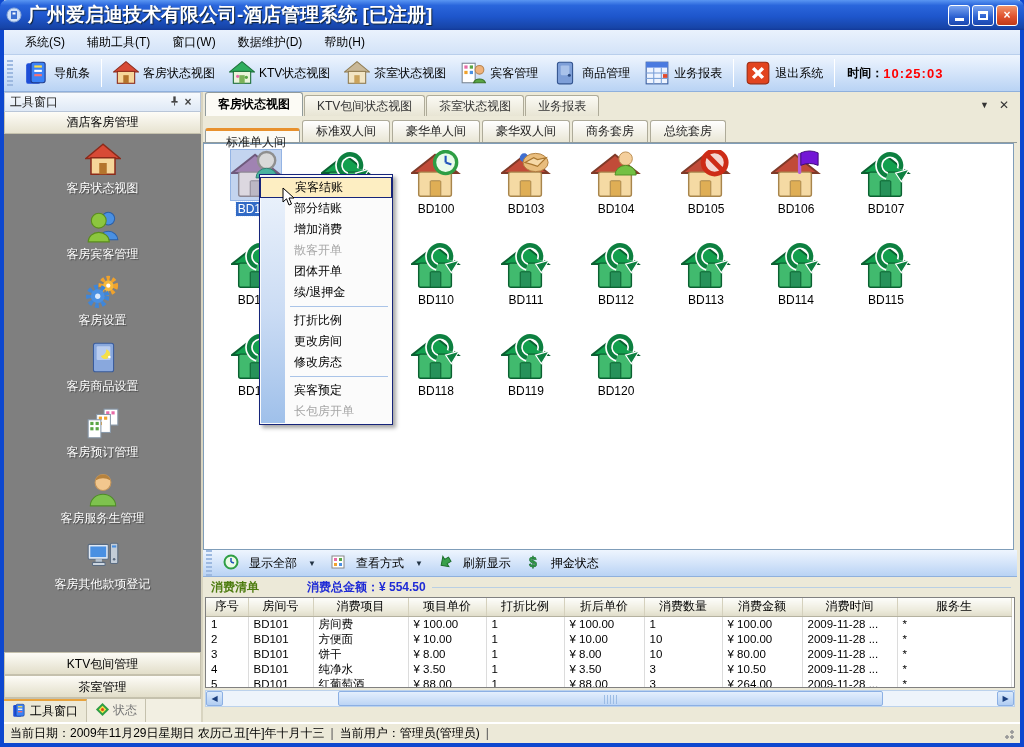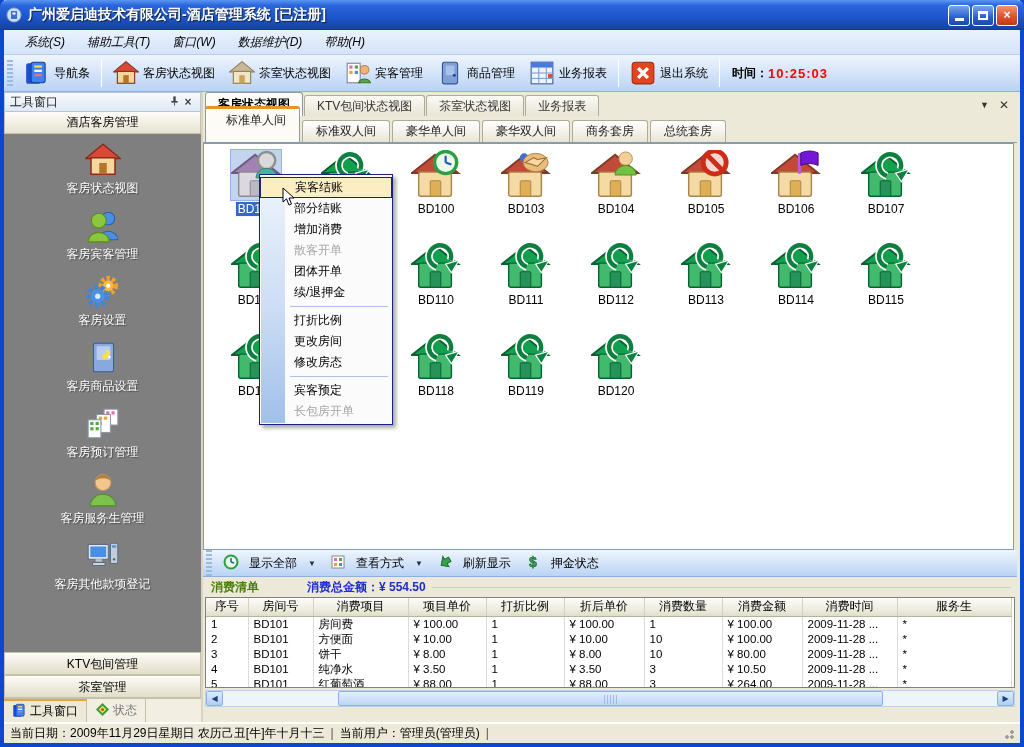--- a/index.html
+++ b/index.html
@@ -6,29 +6,29 @@
   html,body { width:1024px; height:747px; overflow:hidden; }
   body { font-family:"Liberation Sans","DejaVu Sans",sans-serif; font-size:12px; background:#0f3dbb; }
   #app { position:relative; width:1024px; height:747px; background:#ece9d8; }
   
   .frame-border { position:absolute; inset:0; border:4px solid #0d47cf; border-top:none; pointer-events:none; z-index:50; }
   
   .titlebar { position:absolute; left:0; top:0; width:1024px; height:30px;
     background:linear-gradient(180deg,#5a96f2 0%,#2a66dc 18%,#1e56cc 55%,#1745a8 92%,#12399a 100%);
     border-radius:7px 7px 0 0; display:flex; align-items:center; padding:0 6px; z-index:60; }
   .titlebar .app-icon { width:17px; height:17px; margin-right:5px; }
-  .titlebar .title { color:#fff; font-weight:bold; font-size:14px; text-shadow:1px 1px 1px #123; white-space:nowrap; }
+  .titlebar .title { color:#fff; font-weight:bold; font-size:19px; text-shadow:1px 1px 1px #123; white-space:nowrap; }
   .win-btns { margin-left:auto; display:flex; gap:2px; }
   .wbtn { width:22px; height:21px; border:1px solid #fff; border-radius:3px; display:flex; align-items:center; justify-content:center; color:#fff; font-weight:bold; font-size:12px; background:linear-gradient(180deg,#7aa4f0,#2a5fd0 60%,#1d48ae); }
   .wbtn.close { background:linear-gradient(180deg,#f0946a,#e0532f 55%,#c03a18); }
   .wbtn .minglyph { width:9px; height:3px; background:#fff; margin-top:9px; }
   .wbtn .maxglyph { width:10px; height:9px; border:2px solid #fff; border-top-width:3px; }
   
   .menubar { position:absolute; left:4px; top:30px; width:1016px; height:25px; background:linear-gradient(180deg,#eaf2fd,#d3e3f8); display:flex; align-items:center; padding-left:10px; border-bottom:1px solid #b9cfec; z-index:5;}
-  .menu-item { padding:0 11px; line-height:24px; color:#000; cursor:default;font-style:italic; }
+  .menu-item { padding:0 11px; line-height:24px; color:#000; cursor:default; }
   
   .toolbar { position:absolute; left:4px; top:55px; width:1016px; height:37px; background:linear-gradient(180deg,#eef5fe 0%,#d7e6fa 45%,#b9d3f4 100%); border-bottom:1px solid #8fb0dc; display:flex; align-items:center; z-index:5; }
   .tb-grip { width:6px; height:26px; margin:0 4px 0 3px; background:repeating-linear-gradient(180deg,#9db9e0 0 2px,transparent 2px 4px); }
   .tb-item { display:flex; align-items:center; gap:4px; padding:3px 7px; border-radius:3px; }
   .tb-item svg { display:block; }
   .tb-sep { width:1px; height:28px; background:#9db9e0; border-right:1px solid #fff; margin:0 4px; }
   .tb-time { display:flex; align-items:center; padding:0 8px; font-weight:bold; }
   .tb-time .tval { color:#ff0000; font-size:13px; letter-spacing:1px; }
   
   .sidebar { position:absolute; left:4px; top:92px; width:199px; bottom:25px; background:#5eead4; border-right:2px solid #d8d4c0; z-index:4; }
@@ -47,21 +47,21 @@
   .sb-tab { display:flex; align-items:center; gap:3px; padding:0 8px; border-right:1px solid #c5c1ad; color:#777; cursor:pointer; }
   .sb-tab.active { background:#ece9d8; color:#000; border-top:2px solid #e8a33d; }
   
   .tabstrip { position:absolute; left:203px; top:92px; right:7px; height:24px; background:#ece9d8; display:flex; align-items:flex-end; padding-left:2px; z-index:4;}
   .tab { height:21px; line-height:20px; padding:0 12px; border:1px solid #aeab99; border-bottom:none; border-radius:3px 3px 0 0; background:linear-gradient(180deg,#fbfaf4,#e8e5d4); margin-right:1px; color:#333; cursor:pointer; }
   .tab.active { height:24px; line-height:22px; background:#fcfbf5; border-color:#919b9c; font-weight:bold; color:#000; }
   .tab-ctrls { margin-left:auto; display:flex; align-items:center; gap:10px; padding:0 8px 4px 0; color:#333; }
   .tab-ctrls span { cursor:pointer; }
   .subtabstrip { position:absolute; left:203px; top:116px; right:7px; height:27px; background:#ece9d8; display:flex; align-items:flex-end; padding-left:2px; border-bottom:1px solid #919b9c; z-index:4;}
   .subtab { height:22px; line-height:21px; padding:0 13px; border:1px solid #aeab99; border-bottom:none; border-radius:3px 3px 0 0; background:linear-gradient(180deg,#ffffff,#e9e6d5); margin-right:2px; color:#222; cursor:pointer; }
-  .subtab.active { height:36px; line-height:23px; background:#fcfbf5; border-color:#919b9c; border-top:3px solid #e8912d;padding-left:20px; }
+  .subtab.active { height:14px; line-height:23px; background:#fcfbf5; border-color:#919b9c; border-top:3px solid #e8912d;padding-left:20px; }
   
   .roompanel { position:absolute; left:203px; top:143px; right:10px; height:407px; background:#fff; border:1px solid #7f9db9; z-index:3; }
   .room { position:absolute; width:90px; height:76px; text-align:center; cursor:pointer; }
   .room .ricon { width:50px; height:50px; margin:0 auto; }
   .room.selected .ricon { background:#c3d4ef; outline:1px solid #94b4e4; }
   .room .rlabel { display:inline-block; margin-top:2px; padding:0 2px; font-size:12px; color:#000; white-space:nowrap; }
   .room.selected .rlabel { background:#316ac5; color:#fff; outline:1px dotted #e8f0fc; }
   
   .ctxmenu { position:absolute; left:259px; top:174px; width:134px; background:#fbfbfb; border:1px solid #16247a; box-shadow:3px 3px 4px rgba(0,0,0,0.35); z-index:40; padding:2px 0; }
   .ctxmenu .strip { position:absolute; left:1px; top:1px; bottom:1px; width:24px; background:linear-gradient(180deg,#eef4fc 0%,#cbdcf4 55%,#9fc0ea 100%); }
@@ -144,20 +144,32 @@
       <div class="tb-sep"></div>
       <div class="tb-item">
         <span>
           <svg width="26" height="26" viewBox="0 0 24 24">
             <polygon points="12,1.5 0.5,11 23.5,11" fill="#d84a36" stroke="#8c2a1a"></polygon>
             <rect x="4" y="10.5" width="16" height="11" fill="#f6d69a" stroke="#8c2a1a"></rect>
             <rect x="9.5" y="14" width="5" height="7.5" fill="#b4742c"></rect>
           </svg>
         </span>
         <span>客房状态视图</span>
+      </div>
+      <div class="tb-item">
+        <span>
+          <svg width="26" height="26" viewBox="0 0 24 24">
+            <polygon points="12,1.5 0.5,11 23.5,11" fill="#2fae5e" stroke="#1a6e36"></polygon>
+            <rect x="4" y="10.5" width="16" height="11" fill="#eaf4da" stroke="#1a6e36"></rect>
+            <rect x="9.5" y="14" width="5" height="7.5" fill="#7bb25a"></rect>
+            <circle cx="8" cy="15" r="1.5" fill="#e86aa8"></circle>
+            <circle cx="16" cy="16" r="1.5" fill="#58a544"></circle>
+          </svg>
+        </span>
+        <span>KTV状态视图</span>
       </div>
       <div class="tb-item">
         <span>
           <svg width="26" height="26" viewBox="0 0 24 24">
             <polygon points="12,1.5 0.5,11 23.5,11" fill="#c9b898" stroke="#8f7b50"></polygon>
             <rect x="4" y="10.5" width="16" height="11" fill="#f2e5c4" stroke="#8f7b50"></rect>
             <rect x="9.5" y="14" width="5" height="7.5" fill="#caa35c"></rect>
           </svg>
         </span>
         <span>茶室状态视图</span>

